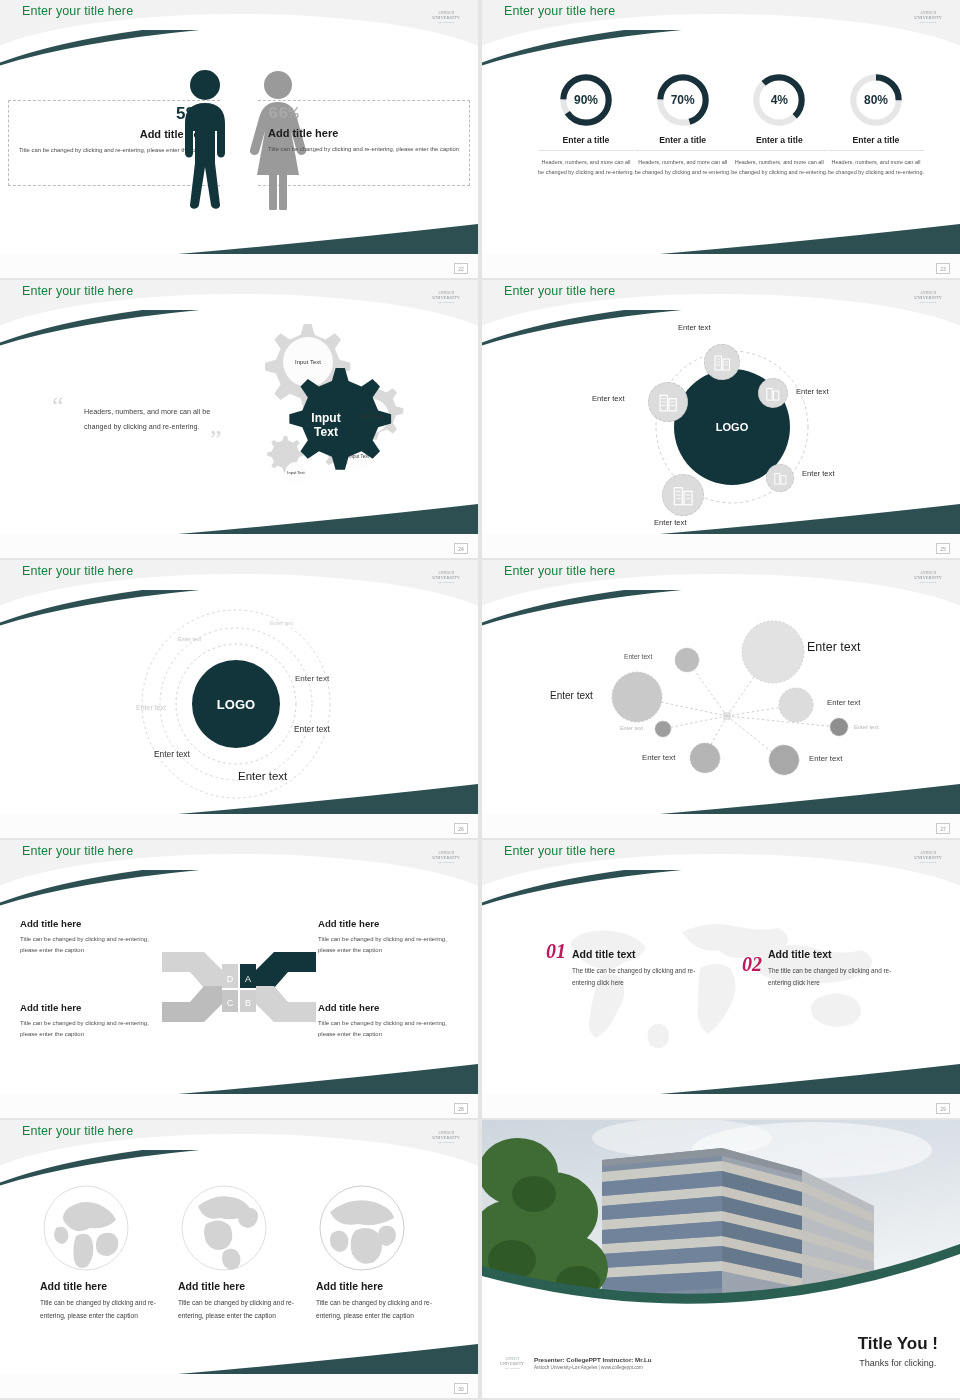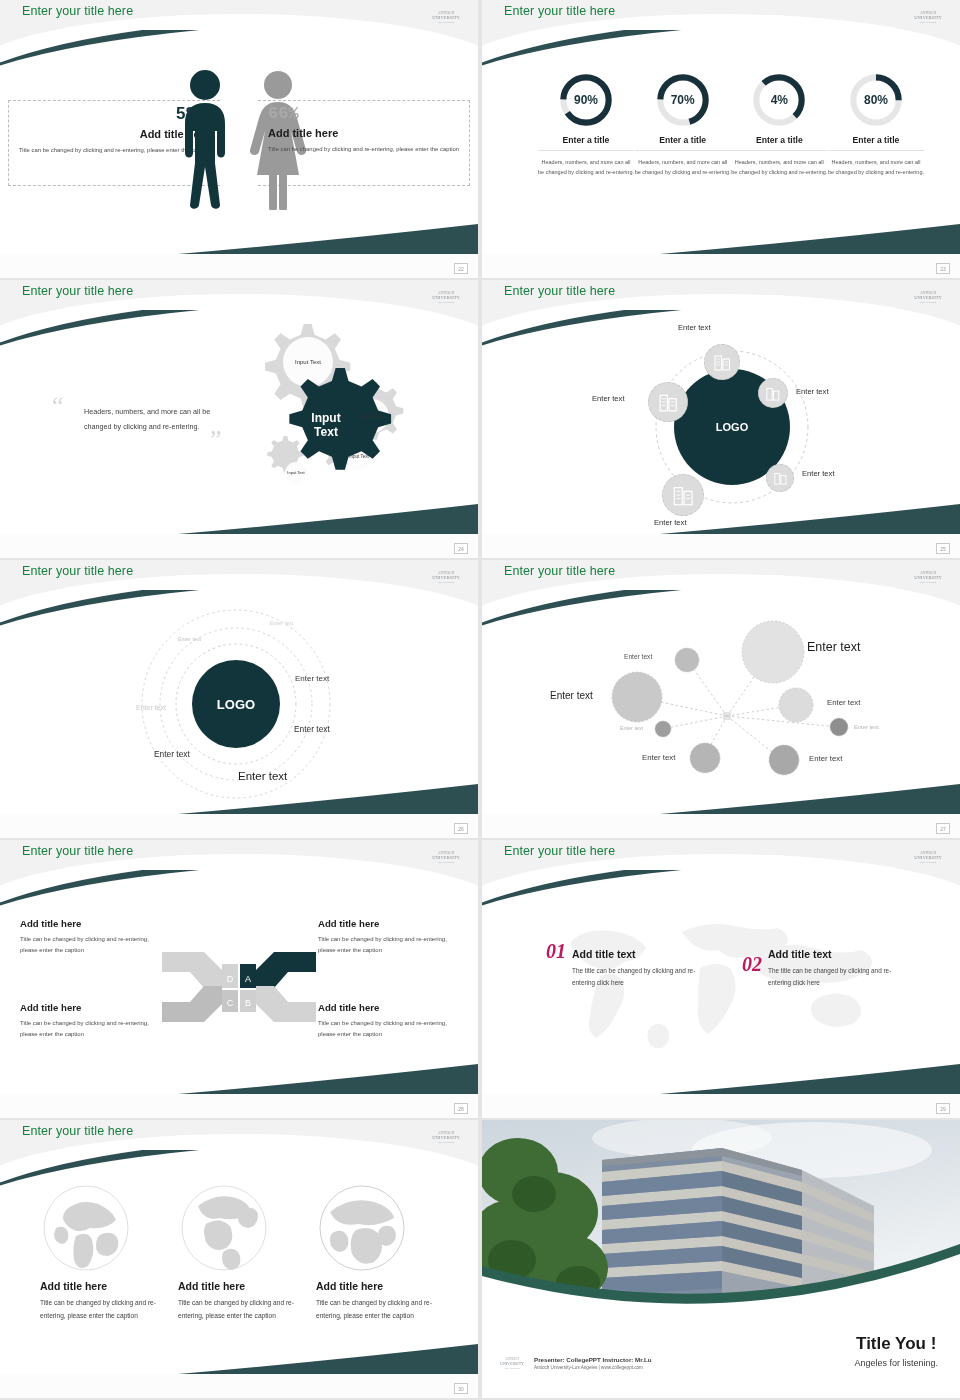--- a/index.html
+++ b/index.html
@@ -613,17 +613,17 @@
       <text x="14" y="6" font-size="3" text-anchor="middle" fill="#4a5a66" font-family="Liberation Serif, serif">ANTIOCH</text>
       <text x="14" y="11" font-size="4" text-anchor="middle" fill="#32414c" font-family="Liberation Serif, serif">UNIVERSITY</text>
       <text x="14" y="15" font-size="2.2" text-anchor="middle" fill="#87929b">LOS ANGELES</text>
     </svg>
     <div class="credit">
       <div class="l1">Presenter: CollegePPT   Instructor: Mr.Lu</div>
       <div class="l2">Antioch University-Los Angeles  |  www.collegeppt.com</div>
     </div>
     <div class="thanks">
       <h2>Title You !</h2>
-      <p>Angeles for listening.</p>
+      <p>Thanks for clicking.</p>
     </div>
   </div>
 
 </div>
 
 </body></html>

